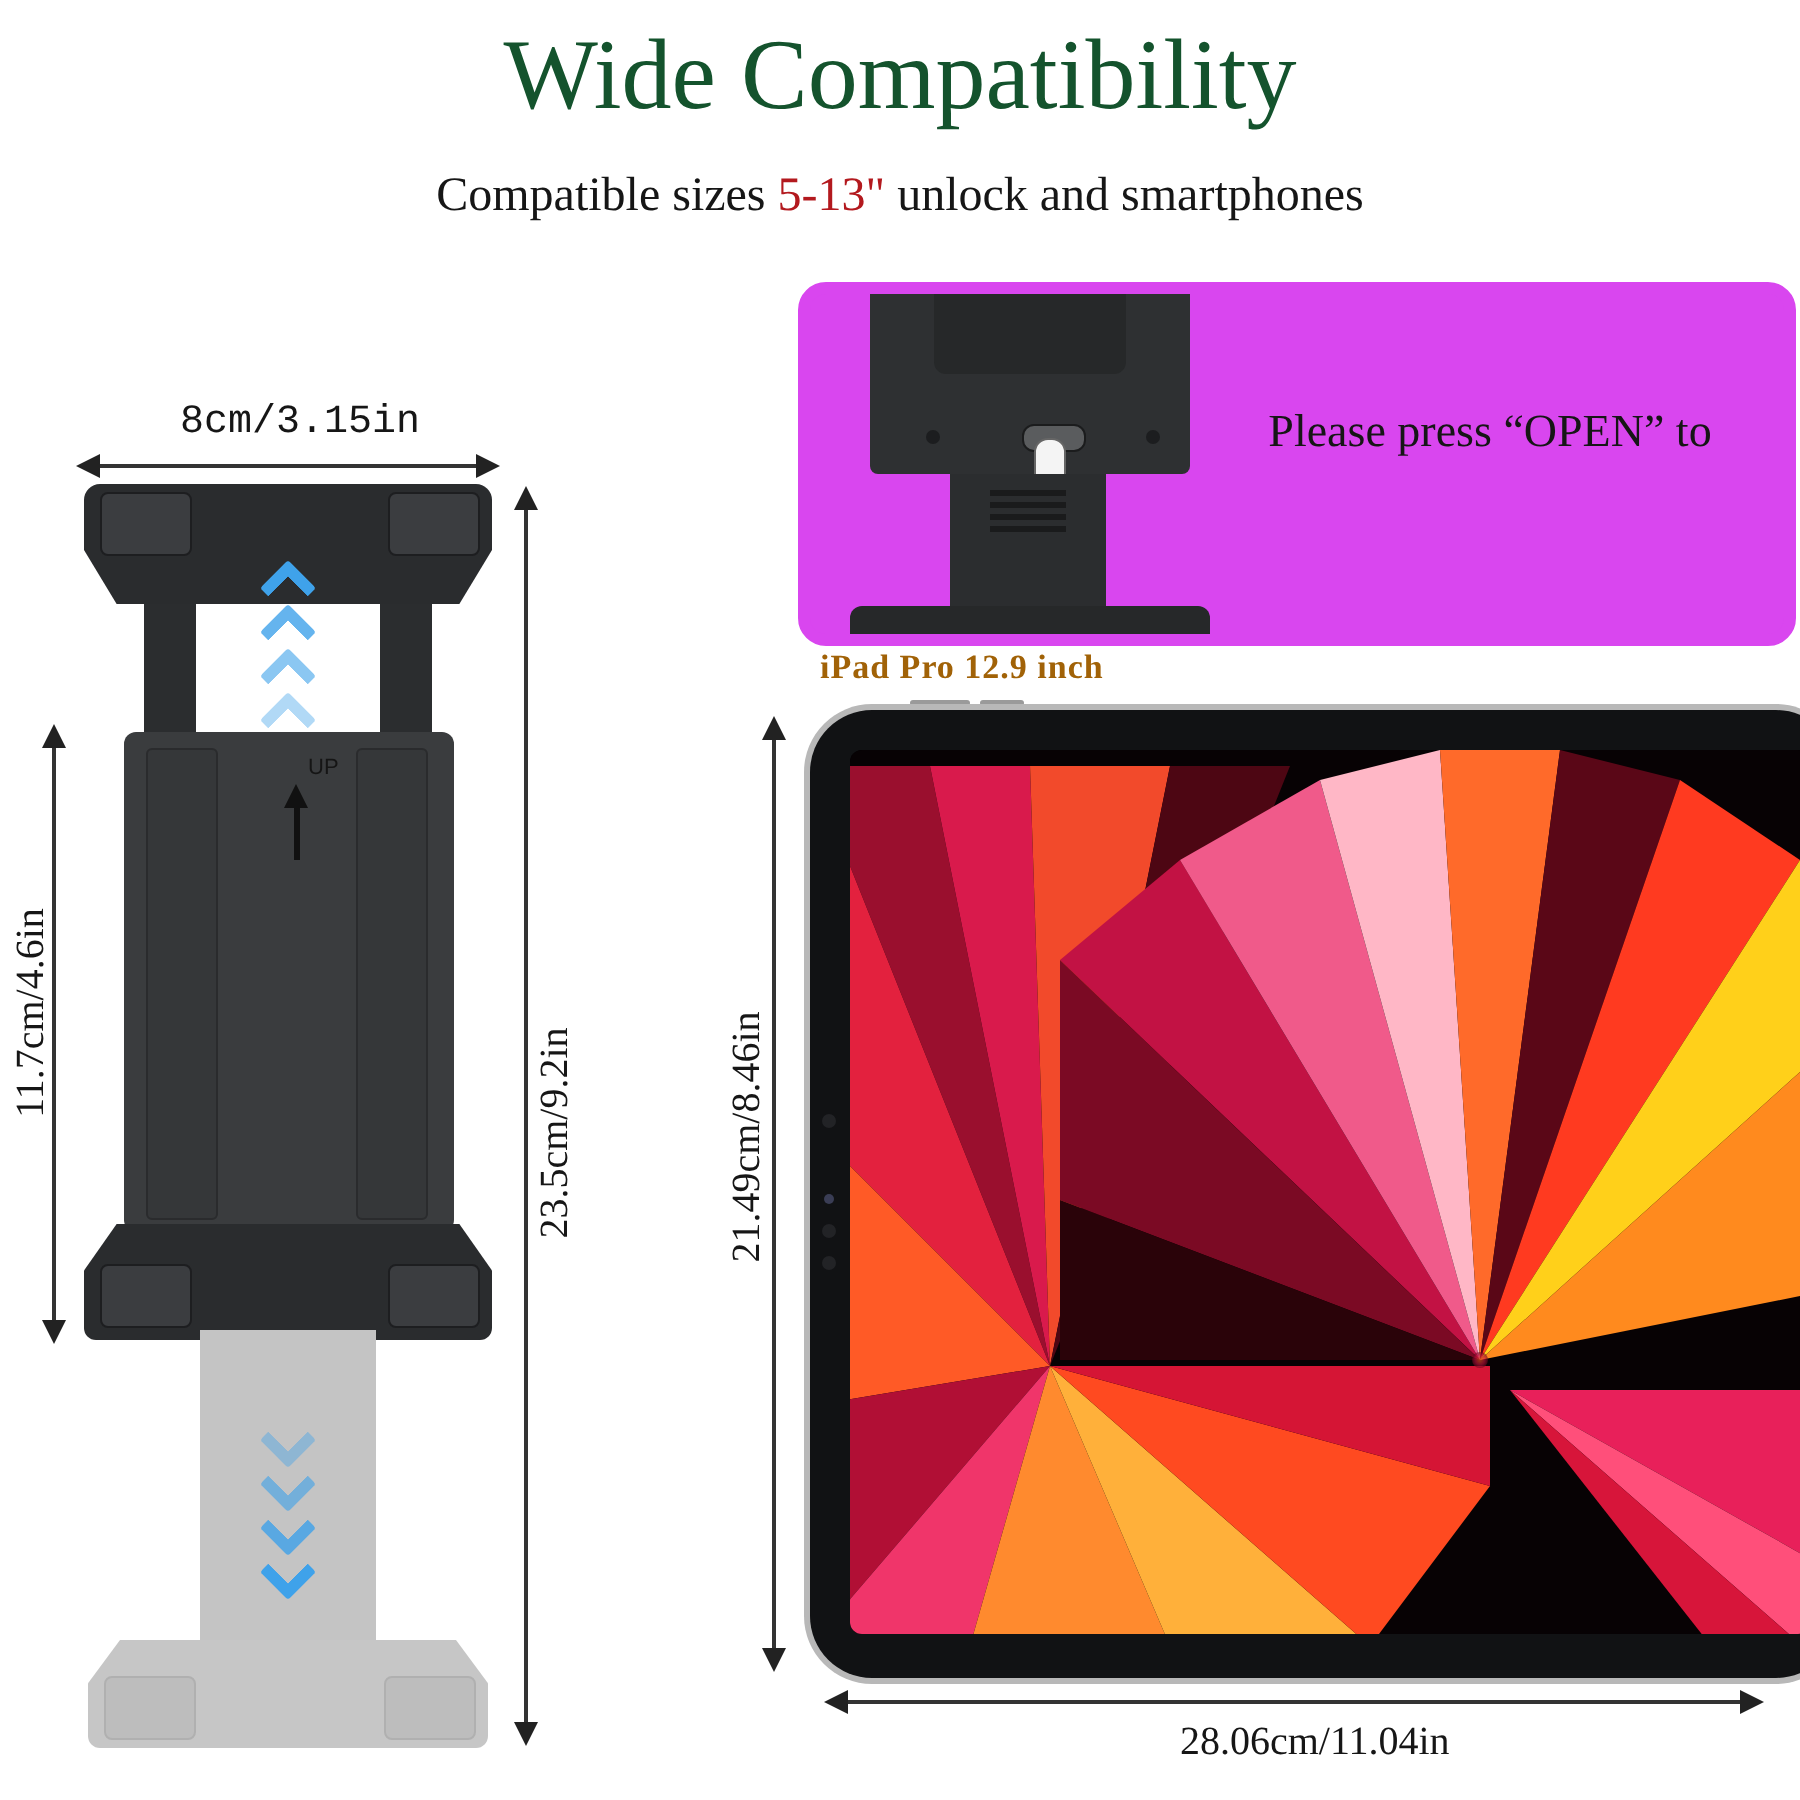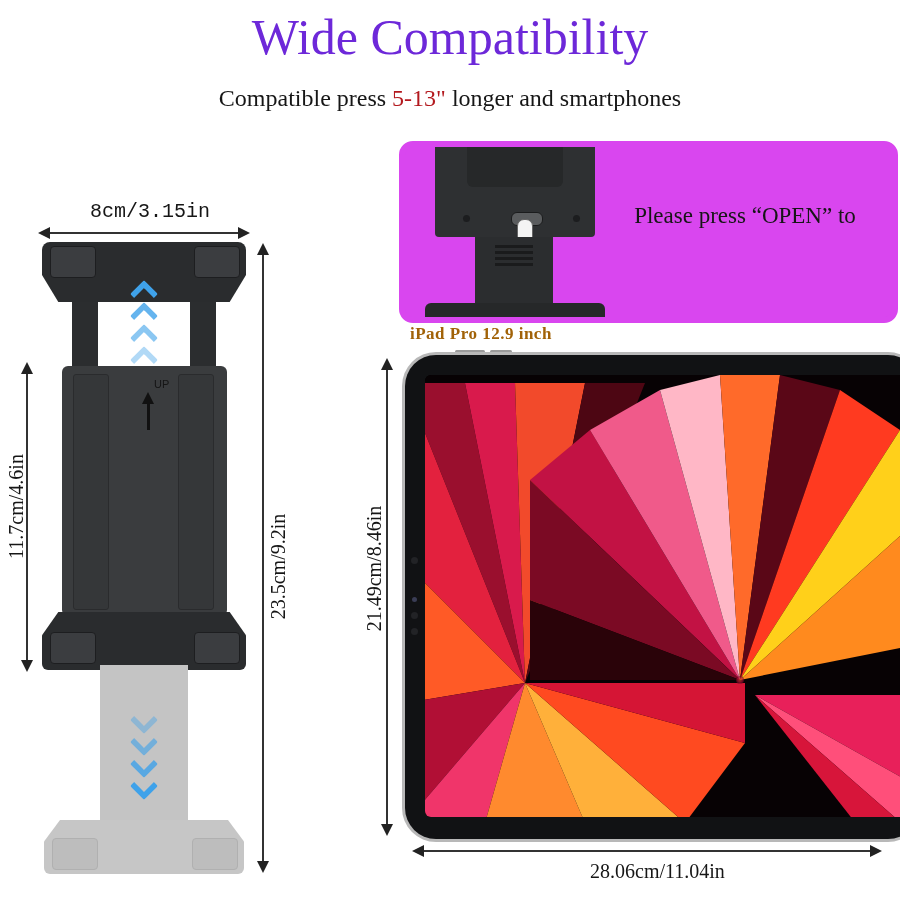--- a/index.html
+++ b/index.html
@@ -1,20 +1,20 @@
 <!DOCTYPE html>
 <html><head>
 <meta charset="utf-8">
 <style>
   html, body { margin:0; padding:0; background:#ffffff; }
   body { width:900px; height:900px; position:relative; overflow:hidden; font-family:"Liberation Serif","DejaVu Serif",serif; color:#111; }
   .abs { position:absolute; }
 
   
-  .title { left:0; top:6px; width:900px; text-align:center; font-size:50px; line-height:62px; color:#6d28d9; }
+  .title { left:0; top:6px; width:900px; text-align:center; font-size:50px; line-height:62px; color:#14532d; }
   .subtitle { left:0; top:82px; width:900px; text-align:center; font-size:24px; line-height:32px; color:#161616; }
   .subtitle .accent { color:#b3191e; }
 
   
   .hline { height:2px; background:#333; }
   .vline { width:2px; background:#333; }
   .arrow-l, .arrow-r, .arrow-u, .arrow-d { width:0; height:0; position:absolute; }
   .arrow-l { border-top:6px solid transparent; border-bottom:6px solid transparent; border-right:12px solid #222; }
   .arrow-r { border-top:6px solid transparent; border-bottom:6px solid transparent; border-left:12px solid #222; }
   .arrow-u { border-left:6px solid transparent; border-right:6px solid transparent; border-bottom:12px solid #222; }
@@ -48,21 +48,21 @@
   .ipad-frame { left:402px; top:352px; width:520px; height:490px; background:#b8b8b8; border-radius:34px; }
   .ipad-bezel { left:405px; top:355px; width:514px; height:484px; background:#111214; border-radius:31px; }
   .ipad-screen { left:425px; top:375px; width:480px; height:442px; background:#050203; border-radius:6px; overflow:hidden; }
   .sensor { width:7px; height:7px; border-radius:50%; background:#222326; }
   .ipad-btn { background:#9a9a9a; border-radius:2px; }
 </style>
 </head>
 <body>
 
 <div class="abs title">Wide Compatibility</div>
-<div class="abs subtitle"><span>Compatible press </span><span class="accent">5-13"</span><span> longer and smartphones</span></div>
+<div class="abs subtitle"><span>Compatible sizes </span><span class="accent">5-13"</span><span> unlock and smartphones</span></div>
 
 <div class="abs dim-text" style="left:90px;top:200px;font-family:Liberation Mono, monospace;">8cm/3.15in</div>
 <div class="abs" style="left:38px;top:227px;width:212px;height:12px;">
   <div class="abs hline" style="left:10px;top:5px;width:192px;"></div>
   <div class="arrow-l" style="left:0;top:0;"></div>
   <div class="arrow-r" style="right:0;top:0;"></div>
 </div>
 
 <div class="abs" style="left:21px;top:362px;width:12px;height:310px;">
   <div class="abs vline" style="left:5px;top:10px;height:290px;"></div>

